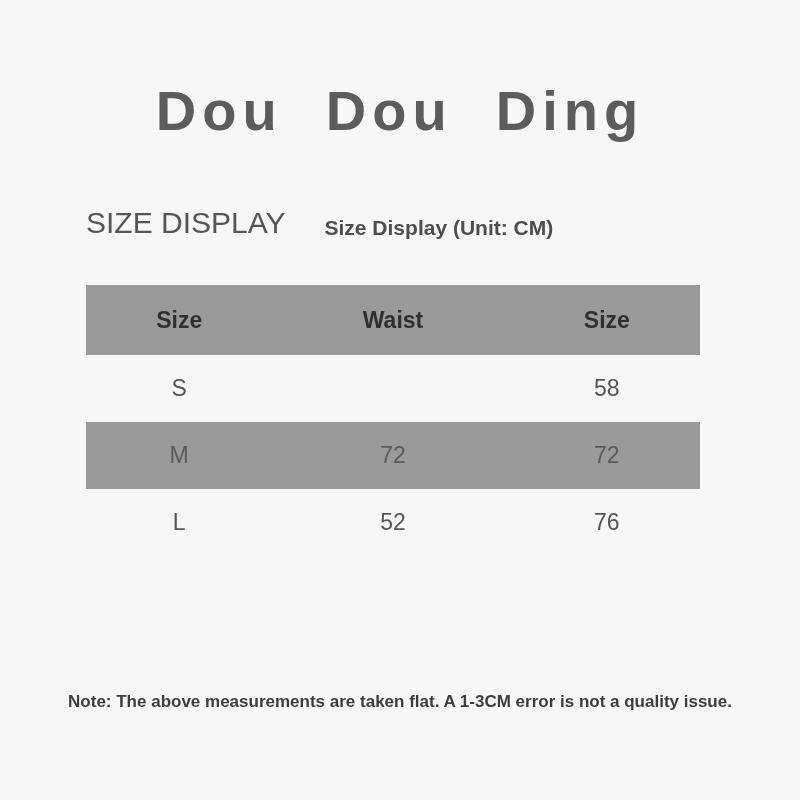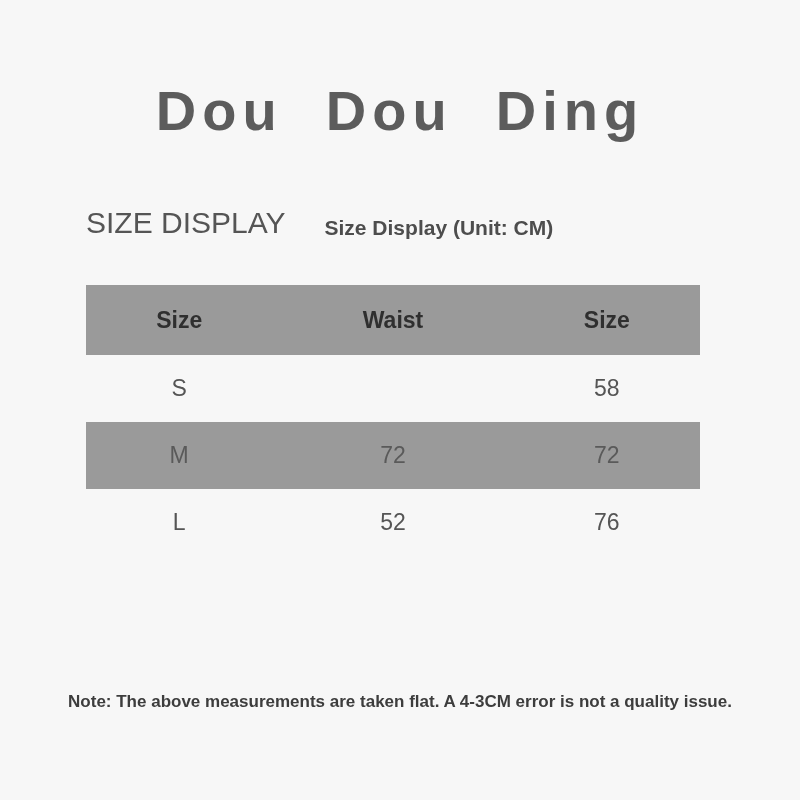--- a/index.html
+++ b/index.html
@@ -140,15 +140,15 @@
         <td class="col-waist">72</td>
       </tr>
       <tr class="plain">
         <td class="col-size">L</td>
         <td class="col-bust">52</td>
         <td class="col-waist">76</td>
       </tr>
     </tbody>
   </table>
 
-  <div class="note">Note: The above measurements are taken flat. A 4-3CM error is not a quality issue.</div>
+  <div class="note">Note: The above measurements are taken flat. A 1-3CM error is not a quality issue.</div>
 
 </div>
 
 </body></html>

